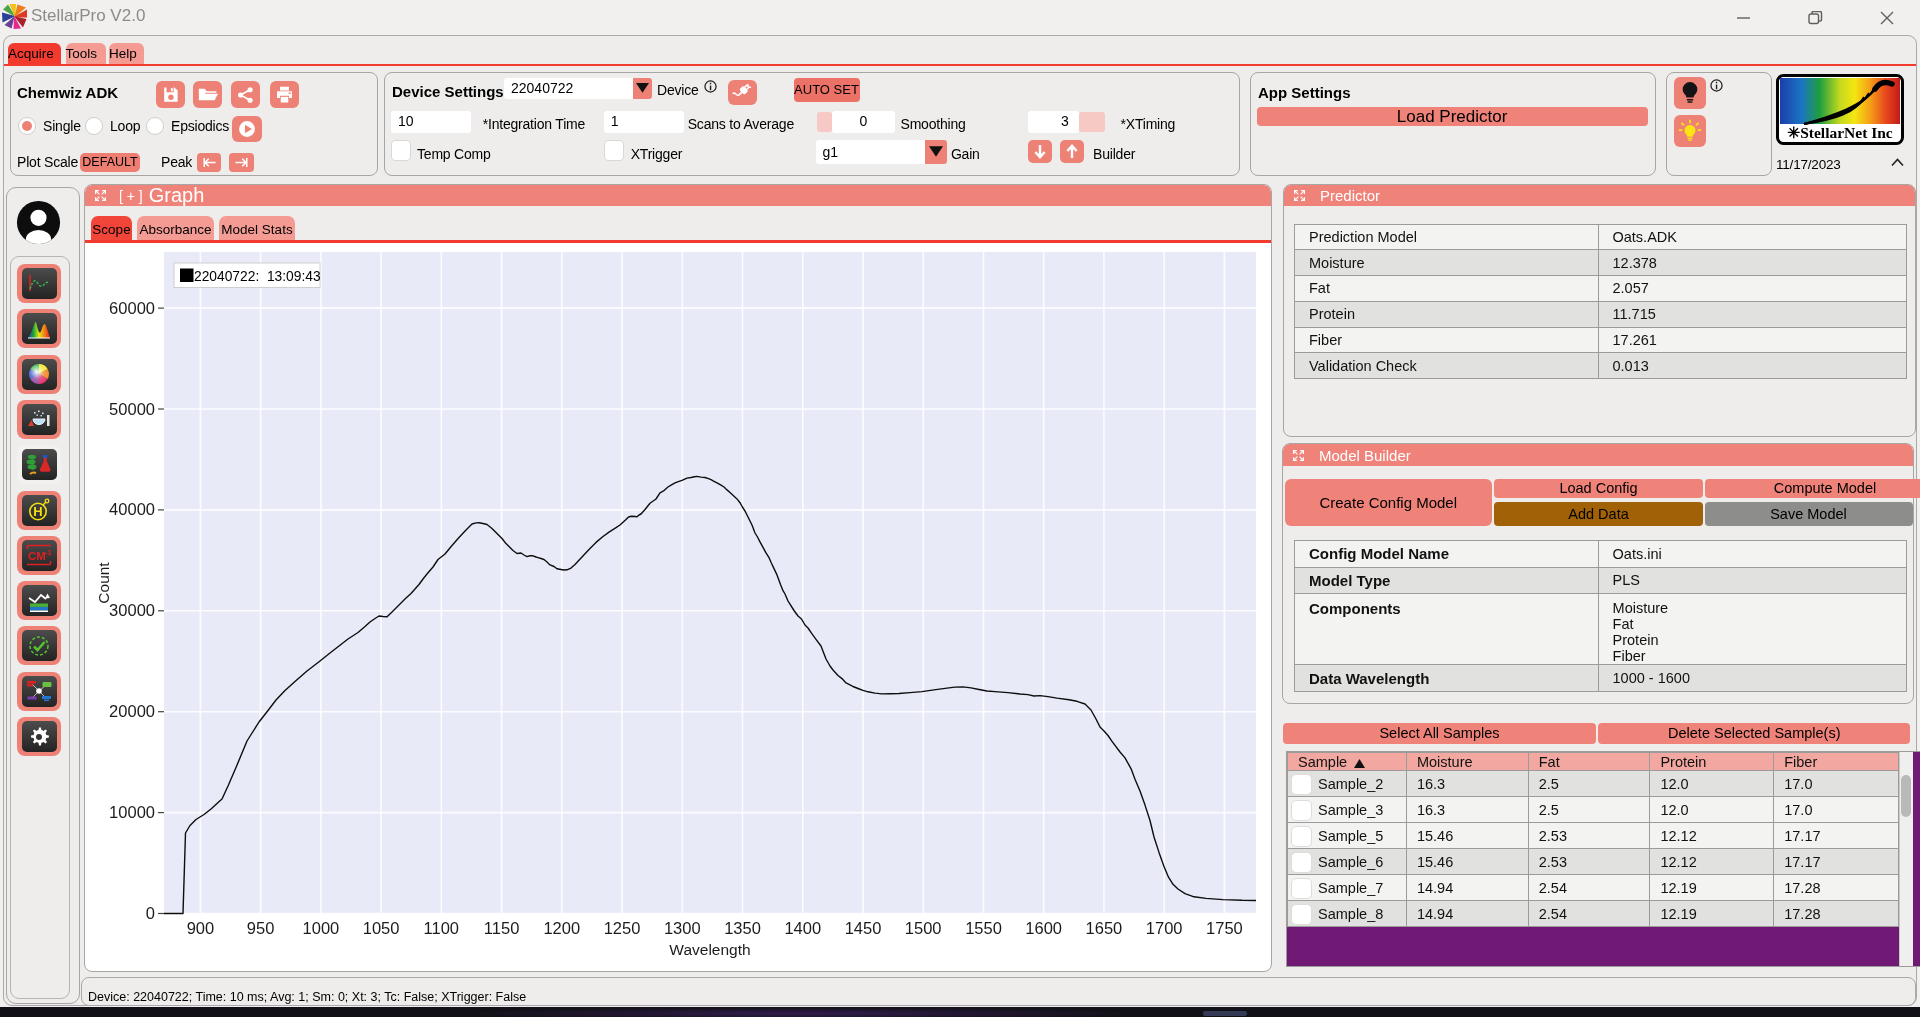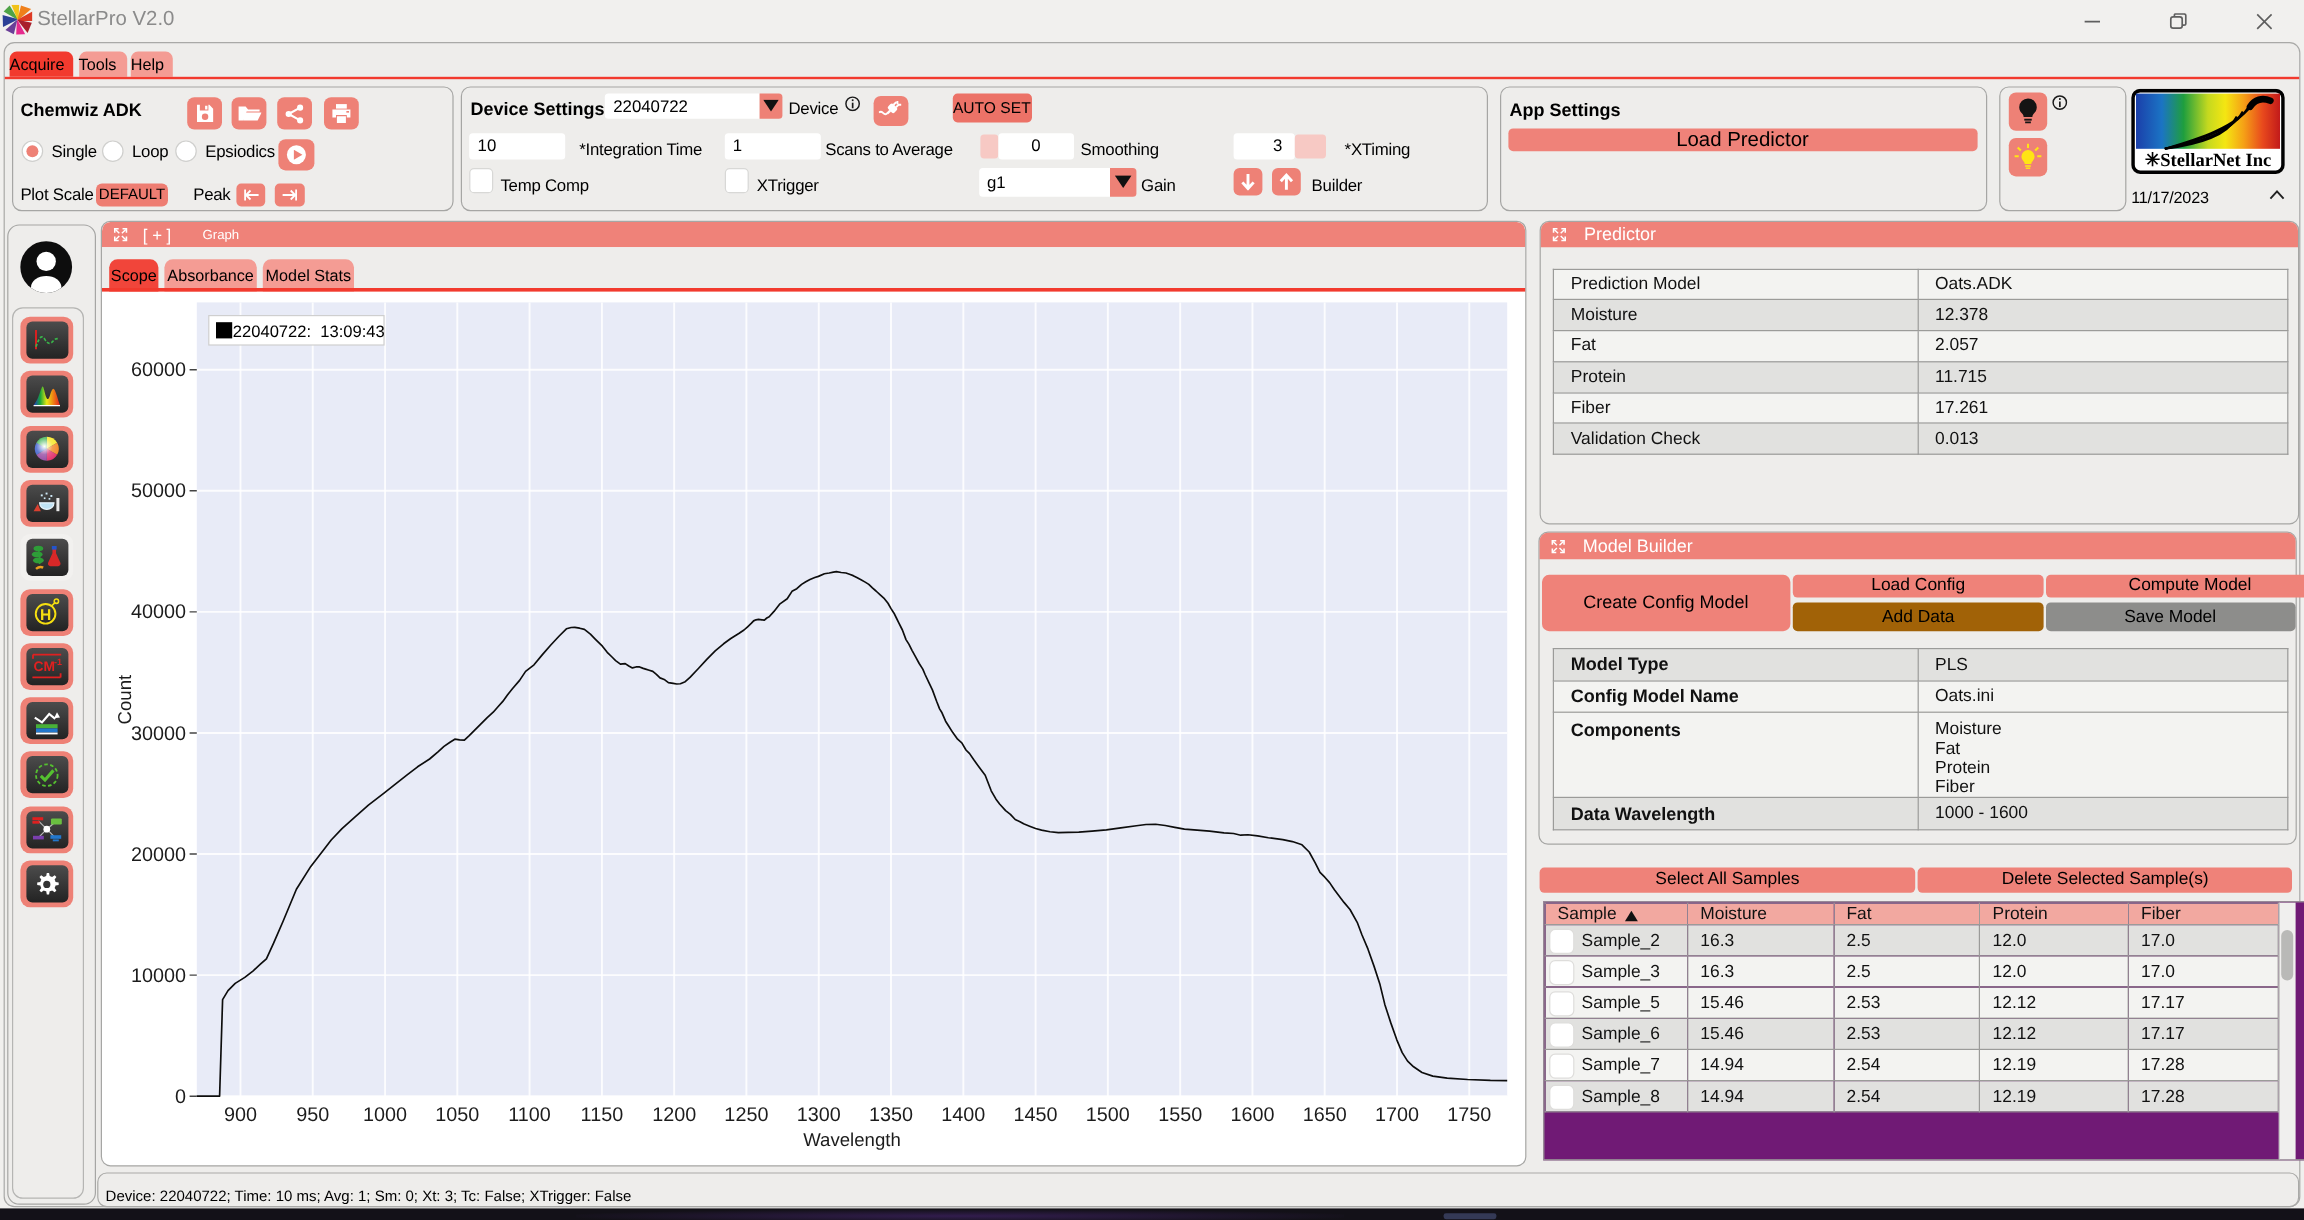--- a/index.html
+++ b/index.html
@@ -392,21 +392,21 @@
     </svg>
   </div>
 
 <div class="panel" style="left:84px;top:184px;width:1188px;height:788px;background:#fff;overflow:hidden">
   <div class="phdr" style="height:21px">
     <svg class="expand" viewBox="0 0 24 24">
         <path d="M3 9 V3 H9 M15 3 H21 V9 M21 15 V21 H15 M9 21 H3 V15" fill="none" stroke="#fff" stroke-width="2.4"></path>
         <path d="M4 4 L10 10 M20 4 L14 10 M20 20 L14 14 M4 20 L10 14" stroke="#fff" stroke-width="2.2"></path>
       </svg>
     <span style="margin-left:12px;font-size:14px">[ + ]</span>
-    <span style="margin-left:26px;font-size:11px">Graph</span>
+    <span style="margin-left:6px;font-size:20px">Graph</span>
   </div>
   <div style="position:absolute;left:0;top:21px;width:100%;height:36px;background:#eeedeb"></div>
   <div class="gtab sel" style="left:6px;width:41px">Scope</div>
   <div class="gtab" style="left:52px;width:77px">Absorbance</div>
   <div class="gtab" style="left:134px;width:76px">Model Stats</div>
   <div style="position:absolute;left:0;top:55px;width:1188px;height:2.5px;background:#f23a2e"></div>
 </div>
 <svg width="1184" height="727" viewBox="84 241 1184 727" style="position:absolute;left:84px;top:241px">
     <rect x="164.0" y="252.0" width="1092.0" height="661.5" fill="#e8ebf7"></rect>
     <line x1="200.4" y1="252.0" x2="200.4" y2="913.5" stroke="#ffffff" stroke-width="1.6" stroke-opacity="0.85"></line>
@@ -520,27 +520,27 @@
       </svg>
     <span style="margin-left:14px;font-size:15px">Model Builder</span>
   </div>
   <div class="btn" style="left:1.5px;top:34.5px;width:207.5px;height:47.5px;font-size:15px;line-height:47.5px;background:#ef8279;border-radius:6px">Create Config Model</div>
   <div class="btn" style="left:211px;top:34.5px;width:209px;height:19.5px;font-size:14.5px;line-height:19.5px;background:#ef8279;border-radius:4px">Load Config</div>
   <div class="btn" style="left:421.5px;top:34.5px;width:241px;height:19.5px;font-size:14.5px;line-height:19.5px;background:#ef8279;border-radius:4px">Compute Model</div>
   <div class="btn" style="left:211px;top:58px;width:209px;height:24px;font-size:14.5px;line-height:24px;background:#a16207;border-radius:4px">Add Data</div>
   <div class="btn" style="left:421.5px;top:58px;width:208px;height:24px;font-size:14.5px;line-height:24px;background:#8d8d8b;border-radius:4px">Save Model</div>
   <table style="position:absolute;left:11px;top:96px;width:613px;border:1px solid #9b9b99" class="mtabl">
     <tbody>
-        <tr style="background:#e1e1df;height:26.5px">
+        <tr style="background:#f3f3f1;height:26.5px">
+          <td>Config Model Name</td>
+          <td>Oats.ini</td>
+        </tr>
+    <tr style="background:#e1e1df;height:26.5px">
           <td>Model Type</td>
           <td>PLS</td>
-        </tr>
-    <tr style="background:#f3f3f1;height:26.5px">
-          <td>Config Model Name</td>
-          <td>Oats.ini</td>
         </tr>
     <tr style="background:#f3f3f1;height:71px">
           <td style="vertical-align:top;padding-top:6px">Components</td>
           <td style="vertical-align:top;padding-top:6px;line-height:16.1px">Moisture<br>Fat<br>Protein<br>Fiber</td>
         </tr>
     <tr style="background:#e1e1df;height:26.5px">
           <td>Data Wavelength</td>
           <td>1000 - 1600</td>
         </tr>
   </tbody>

